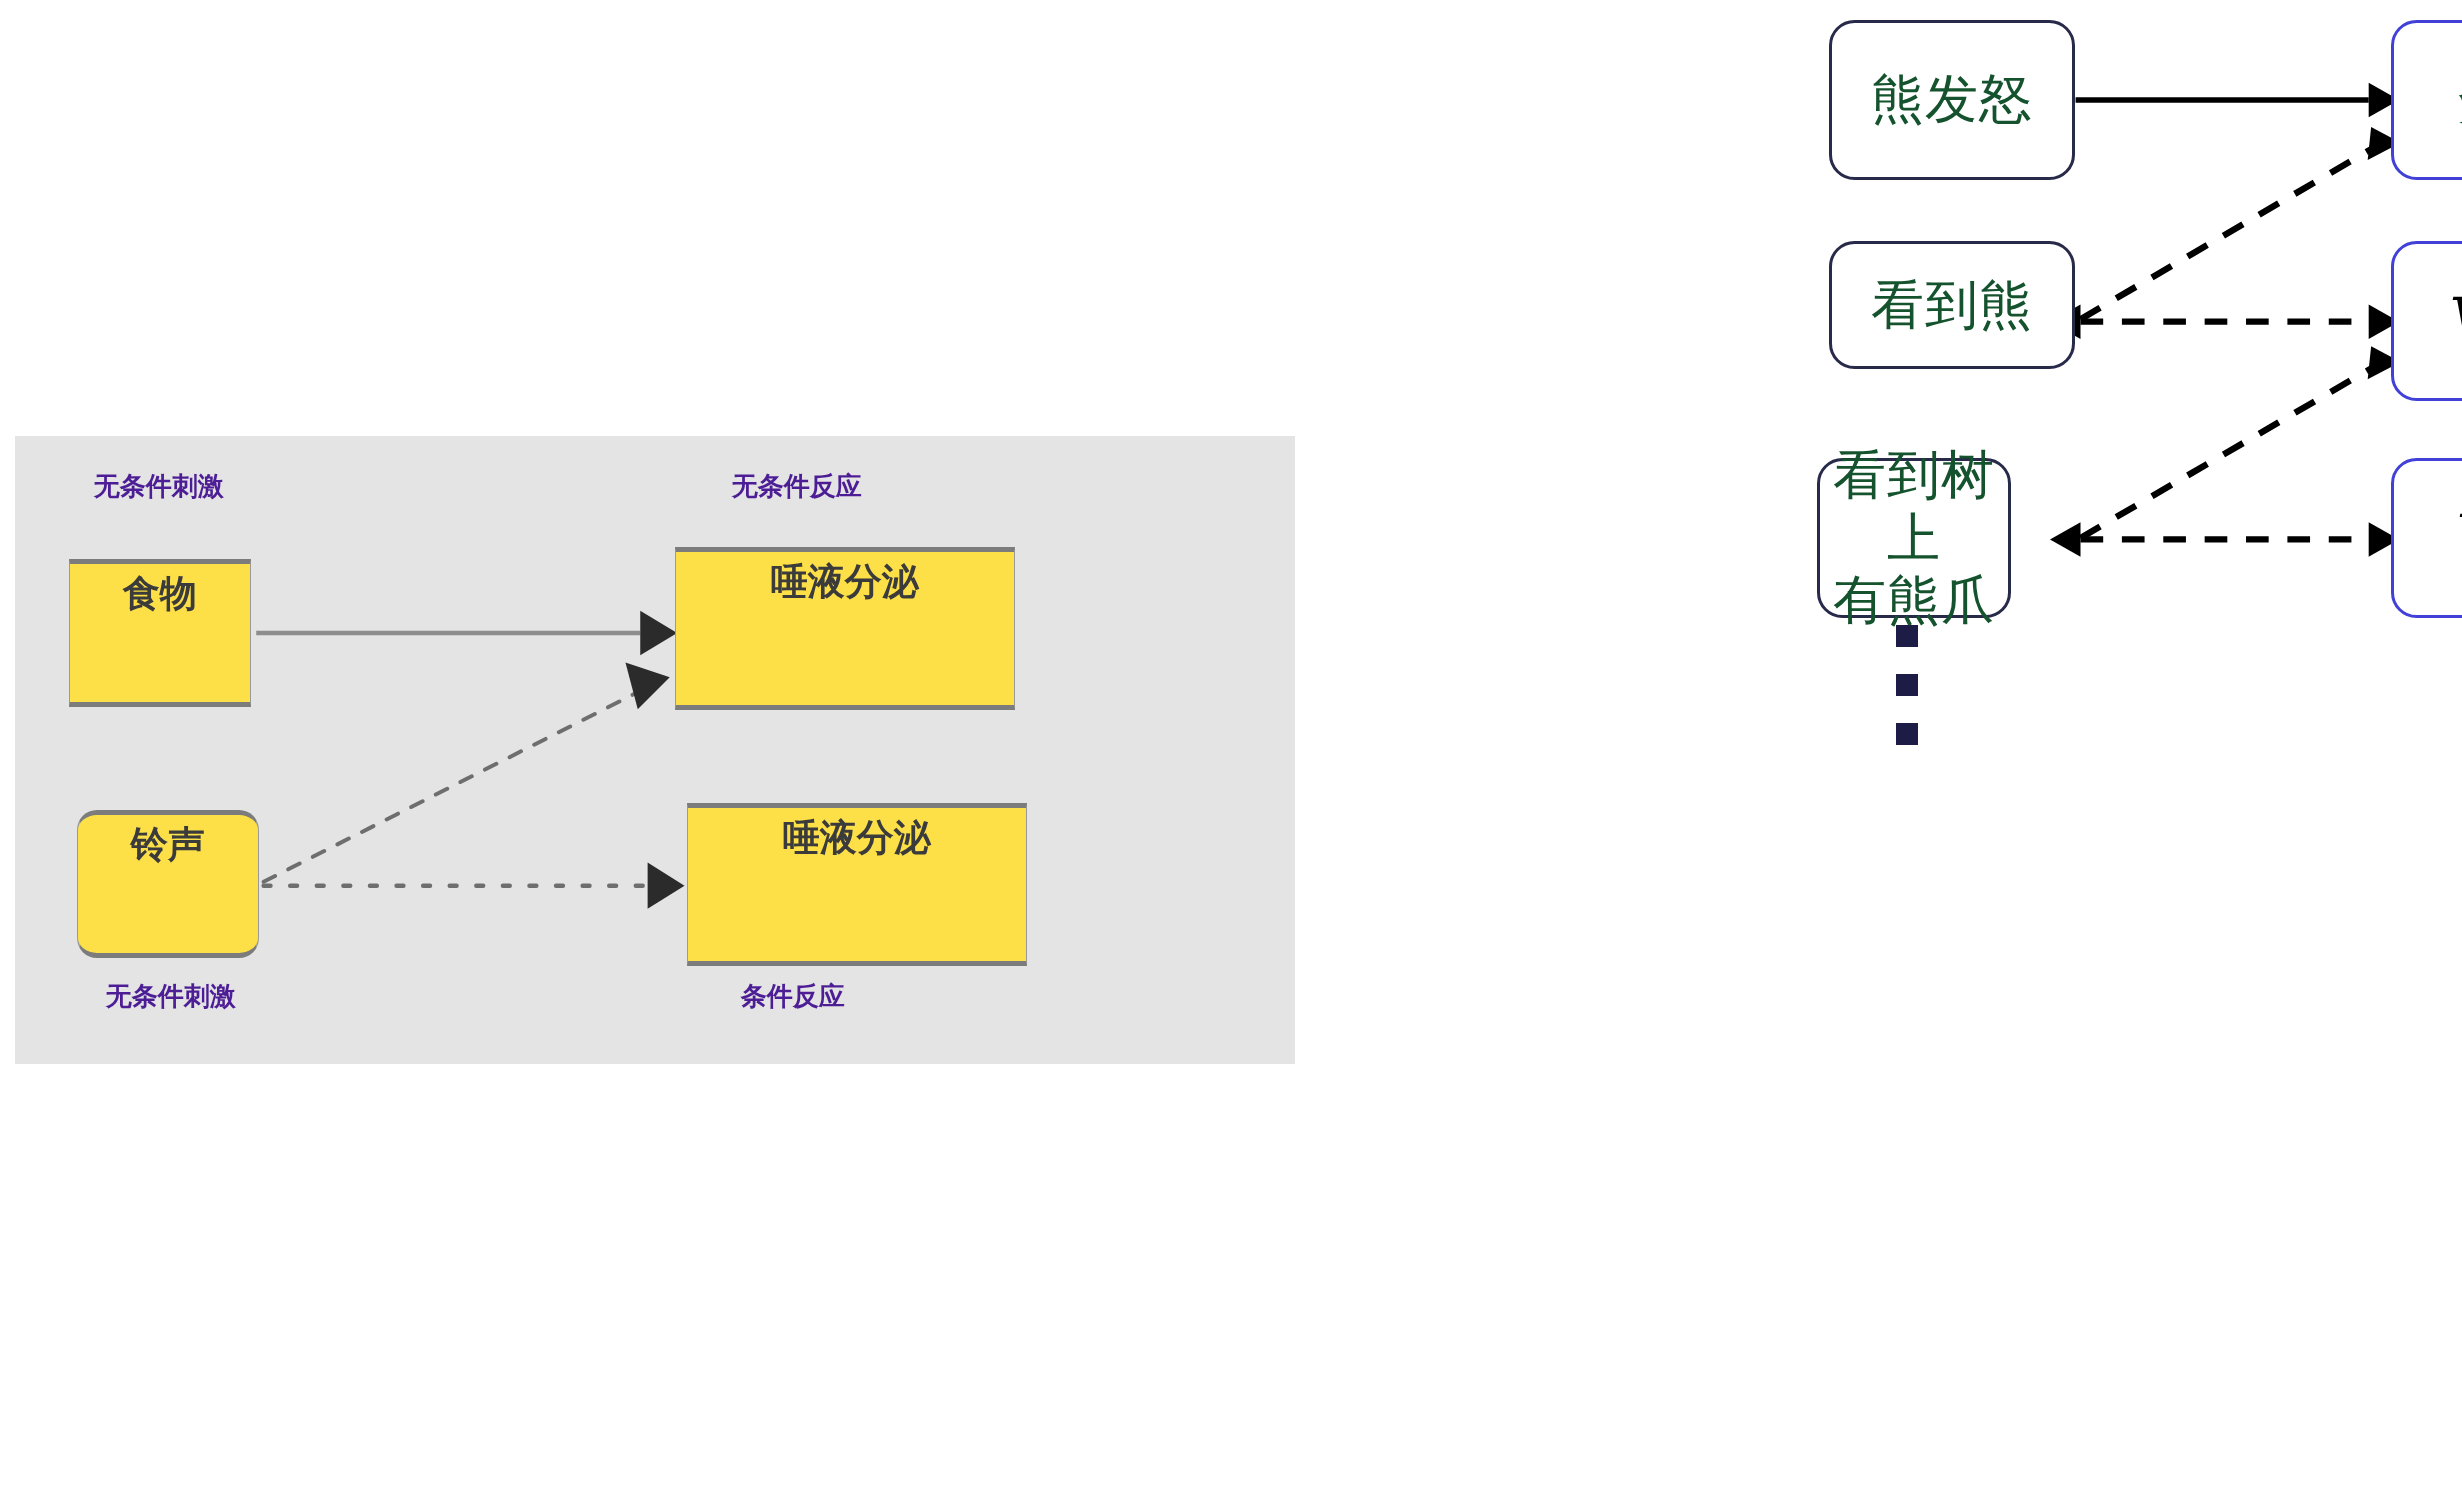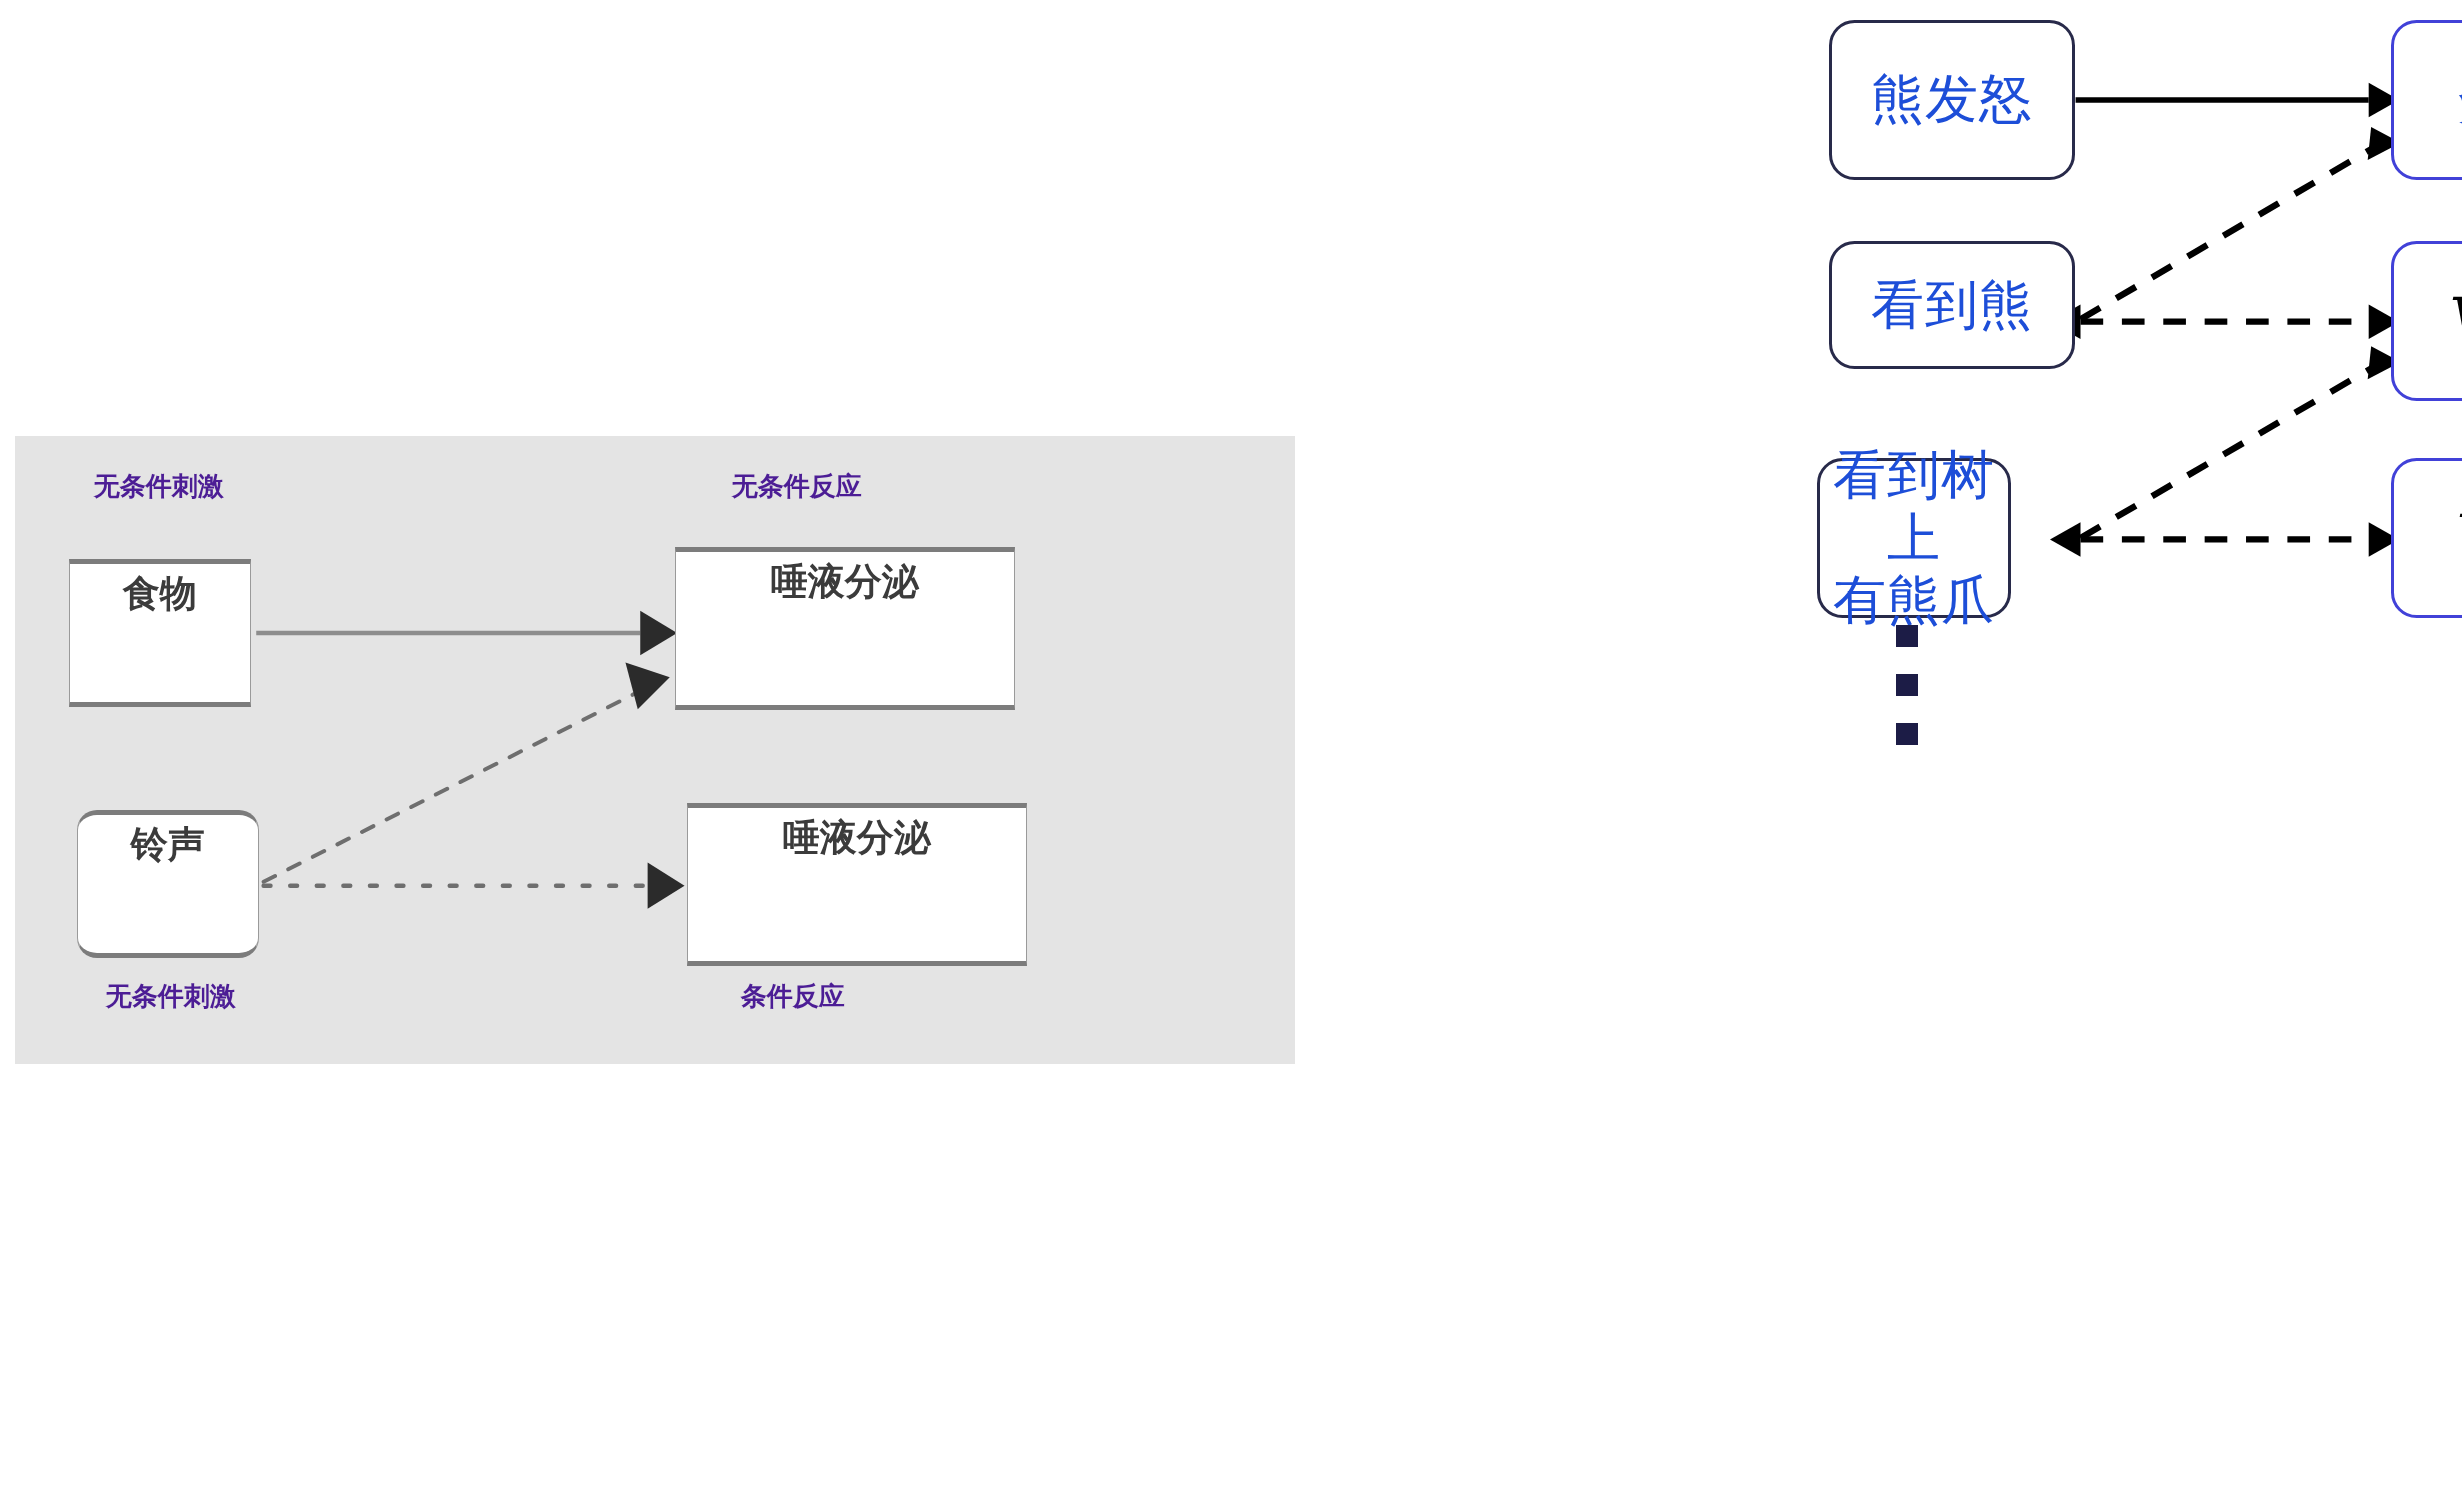--- a/index.html
+++ b/index.html
@@ -19,21 +19,21 @@
     position:absolute;color:#4c1d95;font-weight:700;
     font-size:26px;line-height:1;white-space:nowrap;
     font-family:"DejaVu Sans","Liberation Sans",sans-serif;
   }
   #cc-us-label{left:79px;top:37px;}
   #cc-ur-label{left:717px;top:37px;}
   #cc-cs-label{left:91px;top:547px;}
   #cc-cr-label{left:726px;top:547px;}
 
   .cc-box{
-    position:absolute;background:#ffffff;
+    position:absolute;background:#fde047;
     border:1.5px solid #9a9a9a;
     border-top:5.4px solid #7c7c7c;border-bottom:5.4px solid #7c7c7c;
     box-sizing:border-box;
   }
   .cc-box-text{
     position:absolute;left:0;right:0;top:10.8px;text-align:center;
     color:#3b3b3b;font-weight:700;font-size:37px;line-height:1;
     white-space:nowrap;
     font-family:"DejaVu Sans","Liberation Sans",sans-serif;
   }
@@ -50,21 +50,21 @@
 
   .rl-box{
     position:absolute;background:#ffffff;
     border-radius:25.6px;box-sizing:border-box;
     display:flex;align-items:center;justify-content:center;
   }
   .rl-box.dark{border:3.4px solid #282a4a;}
   .rl-box.blue{border:3.4px solid #4141d8;}
 
   .rl-text-cn{
-    color:#1d4ed8;font-weight:400;font-size:53px;line-height:1.18;
+    color:#14532d;font-weight:400;font-size:53px;line-height:1.18;
     text-align:center;white-space:pre-line;letter-spacing:1px;
     font-family:"DejaVu Sans","Liberation Sans",sans-serif;
   }
   .rl-text-cn.bold-serif{
     font-weight:700;font-size:58px;
     font-family:"DejaVu Serif","Liberation Serif",serif;
   }
   .rl-text-math{
     color:#000000;font-style:italic;font-size:62px;line-height:1;
     font-family:"DejaVu Serif","Liberation Serif",serif;

